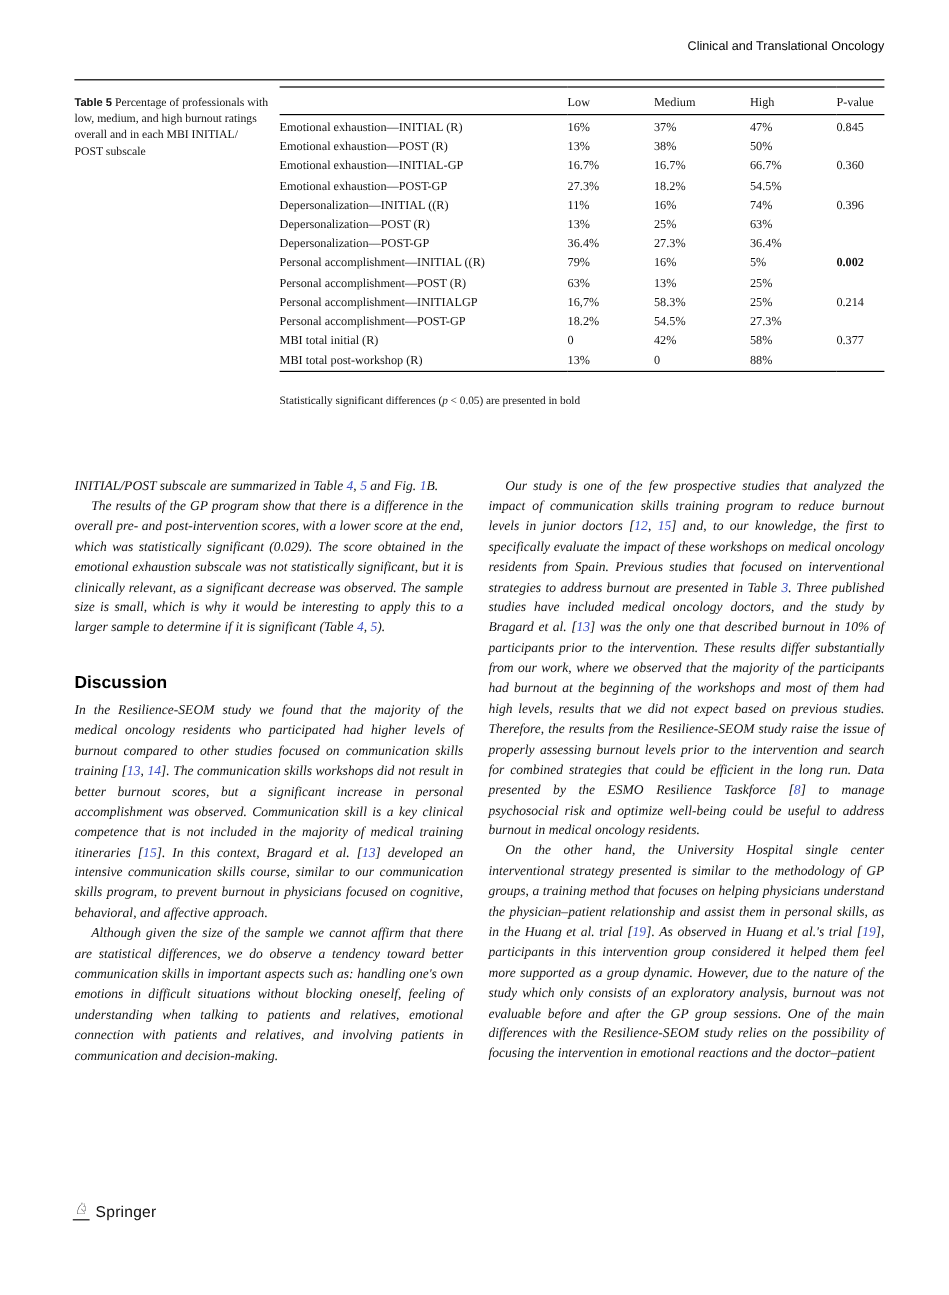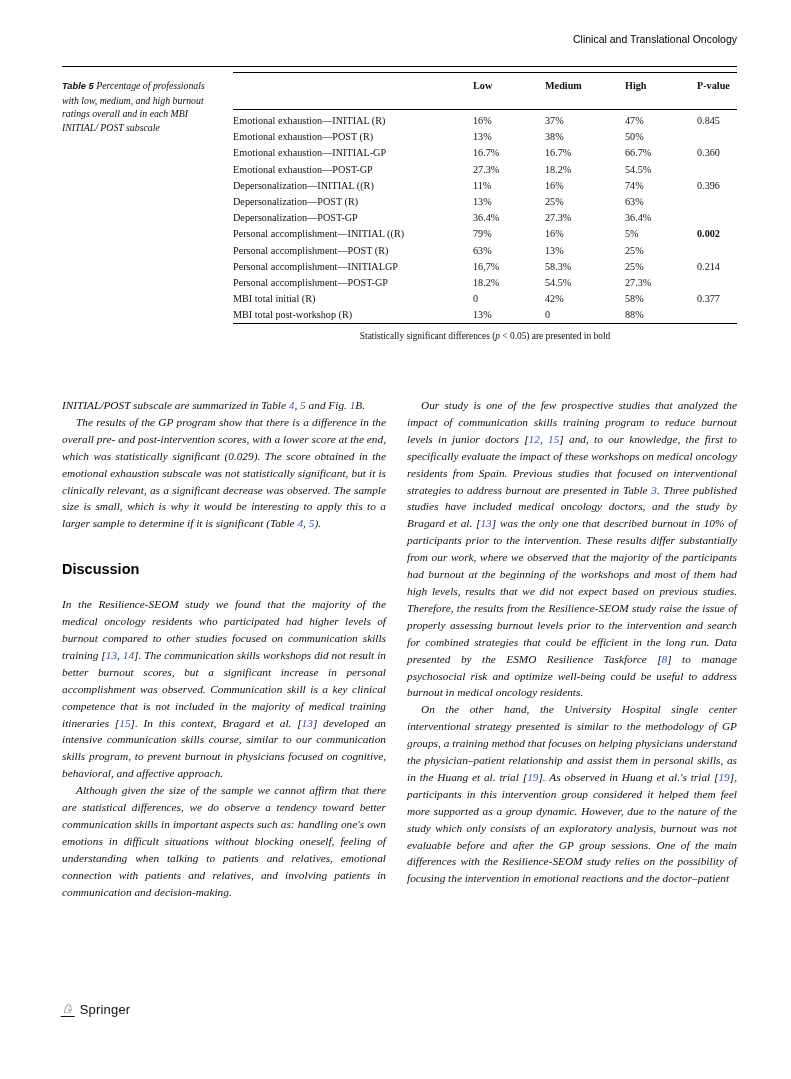--- a/index.html
+++ b/index.html
@@ -34,78 +34,76 @@
     width: 675px;
     display: flex;
     align-items: flex-start;
   }
   .table-caption {
     width: 162px;
     padding-top: 7px;
     font-size: 9.8px;
     line-height: 13.5px;
     color: #111;
-    font-style: italic;
   }
   .caption-label {
     font-family: "Liberation Sans", sans-serif;
     font-weight: bold;
     font-size: 9.3px;
   }
   .burnout-table-wrap { margin-left: 9px; flex: 1; }
   table.burnout-table {
     width: 504px;
     border-collapse: collapse;
     font-family: "Liberation Serif", serif;
     font-size: 10.2px;
     color: #111;
     border-top: 1px solid #000;
     border-bottom: 1.2px solid #000;
   }
   table.burnout-table th {
     text-align: left;
-    font-weight: bold;
-    padding: 7px 0 18px 0;
+    font-weight: normal;
+    padding: 7px 0 4px 0;
     border-bottom: 1.2px solid #000;
   }
   table.burnout-table td {
     padding: 2.6px 0;
     vertical-align: top;
   }
   table.burnout-table tbody tr:first-child td { padding-top: 5px; }
   col.c-label  { width: 240px; }
   col.c-low    { width: 72px; }
   col.c-medium { width: 80px; }
   col.c-high   { width: 72px; }
   col.c-pval   { width: 40px; }
   .table-footnote {
-    margin-top: 7px;
+    margin-top: 20px;
     font-size: 9.4px;
     color: #111;
-    text-align: center;
   }
   
   .column {
     position: absolute;
     top: 397px;
     font-size: 11.3px;
     line-height: 16.9px;
     text-align: justify;
     color: #111;
   }
   .column-left  { left: 62px;  width: 324px; }
   .column-right { left: 407px; width: 330px; }
   .body-para { margin: 0; font-style: italic; }
   .body-para.indent { text-indent: 14px; }
   .section-heading {
     font-family: "Liberation Sans", sans-serif;
     font-weight: bold;
     font-size: 14.5px;
     color: #000;
-    margin: 29px 0 18px 0;
+    margin: 29px 0 6px 0;
     text-align: left;
   }
   .ref { color: #3d50c3; cursor: pointer; }
   .it { font-style: italic; }
   
   .publisher-footer {
     position: absolute;
     left: 61px;
     top: 1002px;
     display: flex;

